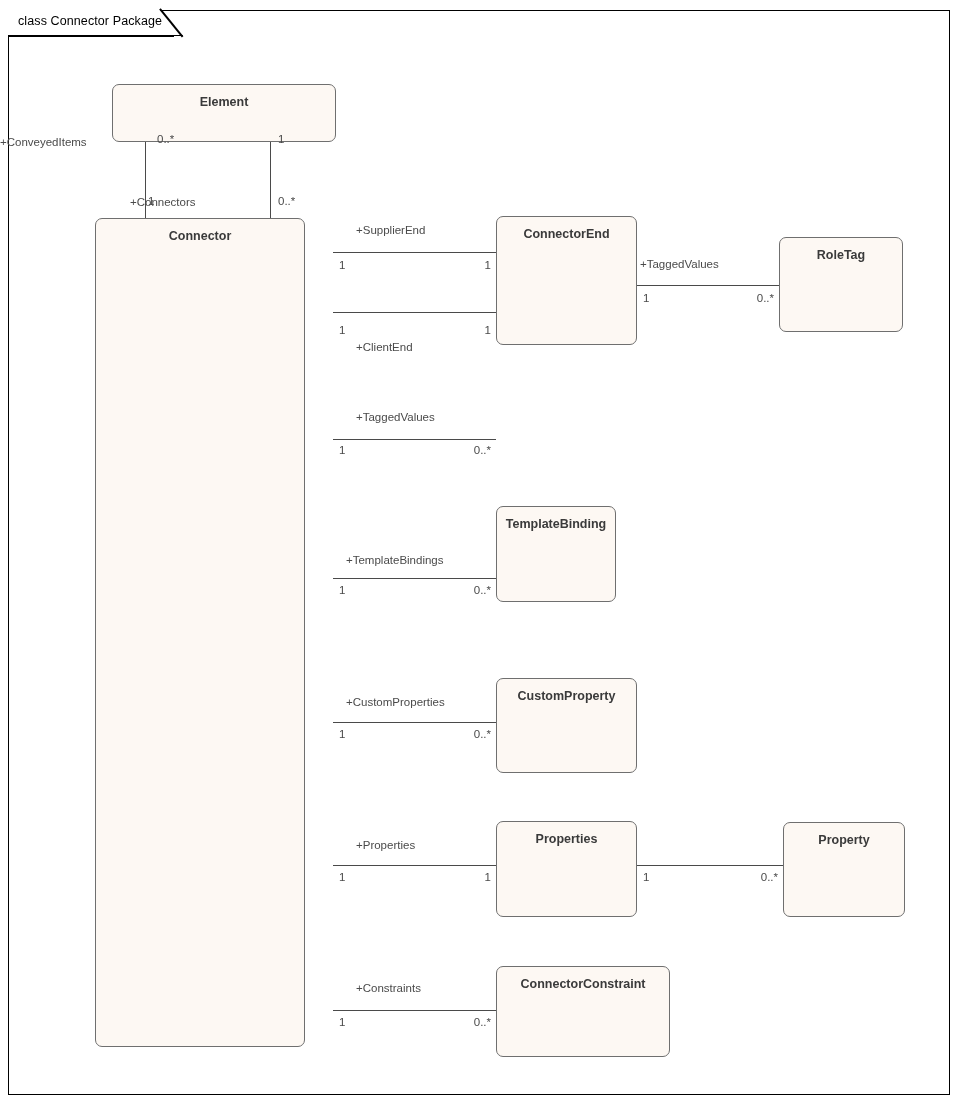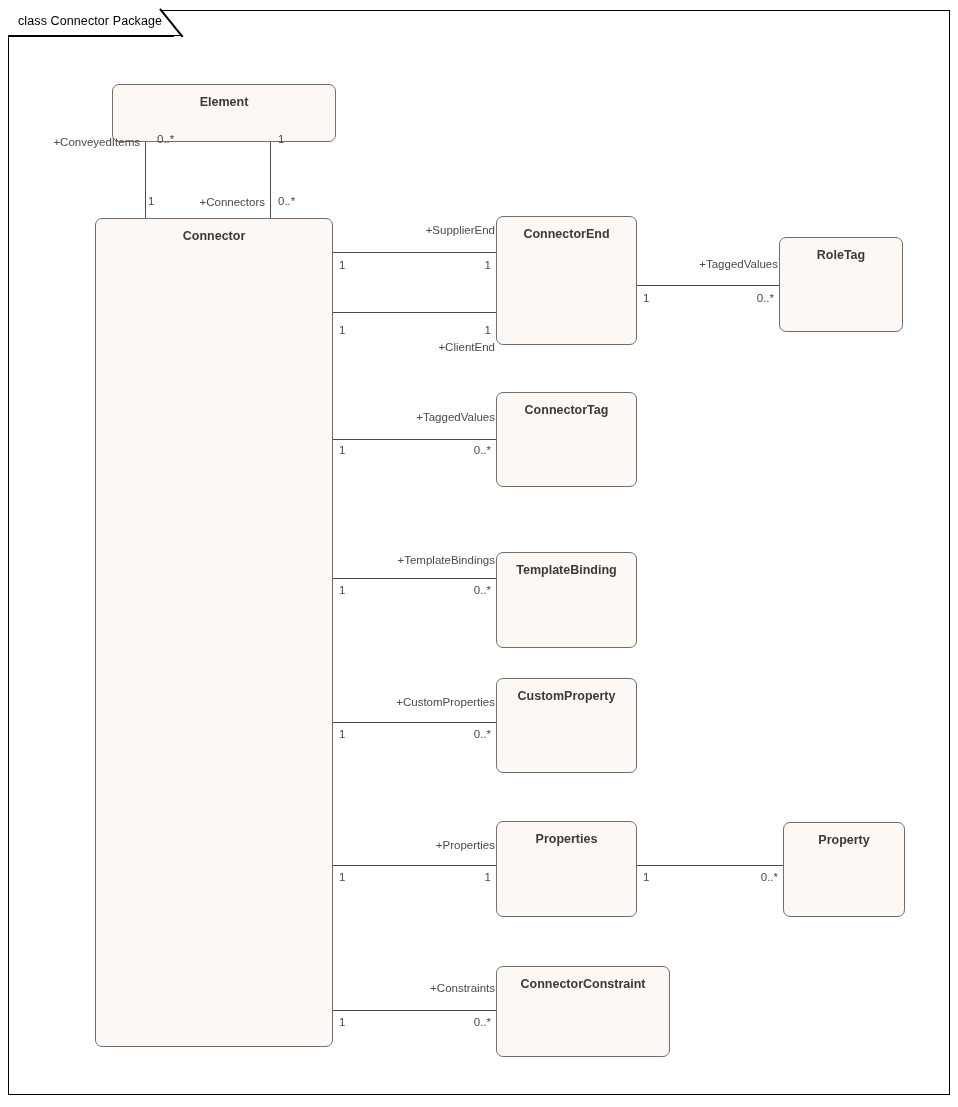--- a/index.html
+++ b/index.html
@@ -102,21 +102,21 @@
   .edge-h { height: 1.1px; }
   .edge-v { width: 1.1px; }
 
   
   .role-label {
     position: absolute;
     font-size: 11.5px;
     color: #4a4a4a;
     white-space: nowrap;
   }
-  .role-label.right { text-align: right; }
+  .role-label.right { }
   .mult-label {
     position: absolute;
     font-size: 11.5px;
     color: #4a4a4a;
     white-space: nowrap;
   }
   .mult-label.right { text-align: right; }
 </style>
 </head>
 <body>
@@ -148,37 +148,34 @@
   <div class="edge-h" style="left:333px; top:865px; width:163px;"></div>
 
   <div class="edge-h" style="left:637px; top:865px; width:146px;"></div>
 
   <div class="edge-h" style="left:333px; top:1010px; width:163px;"></div>
 
   <div class="uml-class" style="left:112px; top:64px; width:224px; height:58px;margin-top:20px;">
     <div class="cls-name">Element</div>
   </div>
 
-  <div class="uml-class" style="left:95px; top:218px; width:238px; height:829px;">
+  <div class="uml-class" style="left:95px; top:218px; width:210px; height:829px;">
     <div class="cls-name">Connector</div>
   </div>
 
   <div class="uml-class" style="left:496px; top:216px; width:141px; height:129px;">
     <div class="cls-name">ConnectorEnd</div>
   </div>
 
   <div class="uml-class" style="left:779px; top:237px; width:124px; height:95px;">
     <div class="cls-name">RoleTag</div>
   </div>
 
-  <div class="uml-class" style="left:496px; top:392px; width:141px; height:95px;">
-    <div class="cls-name">ConnectorTag</div>
-  </div>
-
-  <div class="uml-class" style="left:496px; top:552px; width:141px; height:96px;">
+
+  <div class="uml-class" style="left:496px; top:506px; width:120px; height:96px;">
     <div class="cls-name">TemplateBinding</div>
   </div>
 
   <div class="uml-class" style="left:496px; top:678px; width:141px; height:95px;">
     <div class="cls-name">CustomProperty</div>
   </div>
 
   <div class="uml-class" style="left:496px; top:821px; width:141px; height:96px;">
     <div class="cls-name">Properties</div>
   </div>

